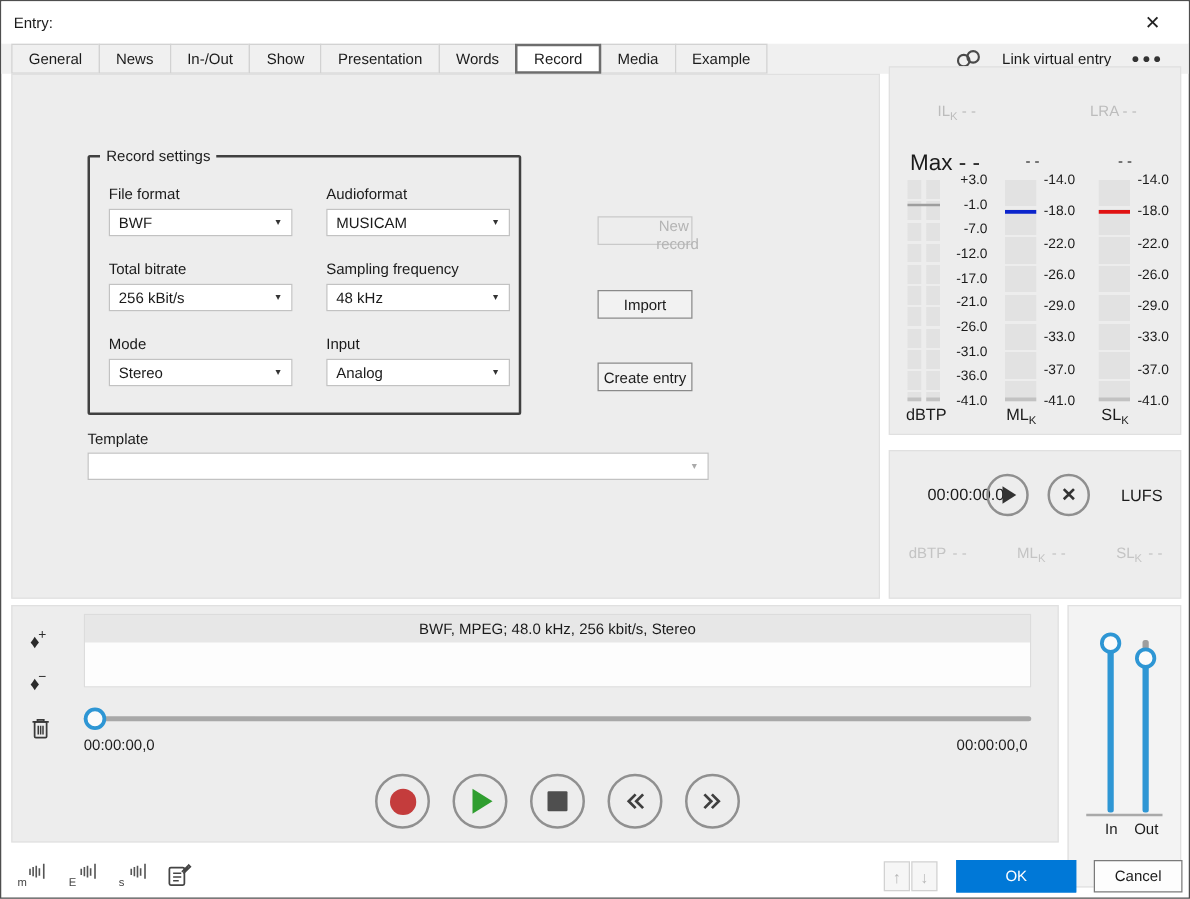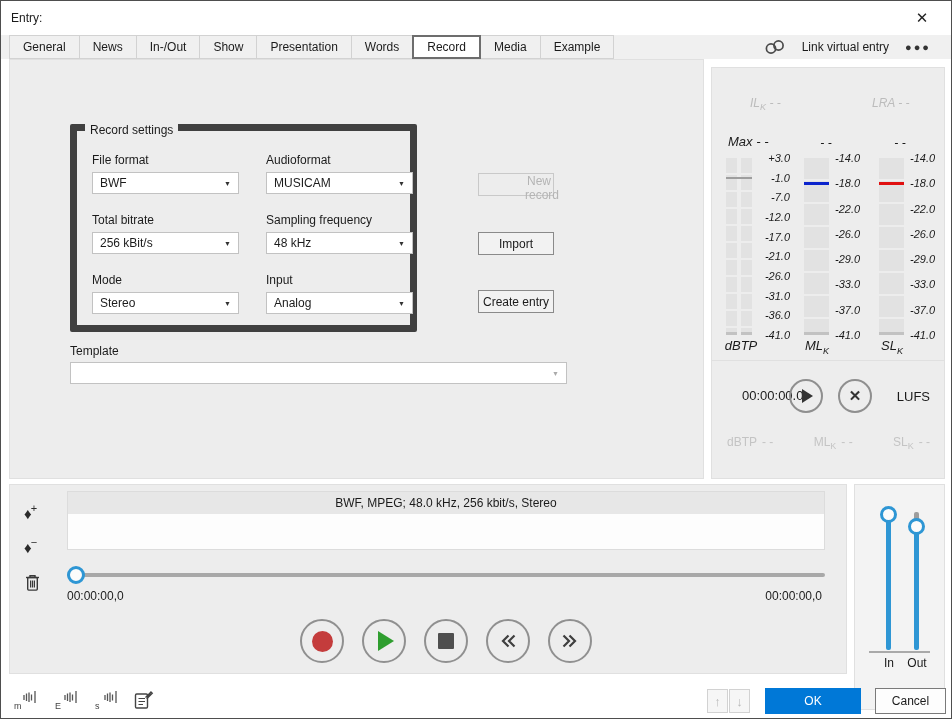--- a/index.html
+++ b/index.html
@@ -20,28 +20,28 @@
   .tab { height:24px; line-height:22px; padding:0 13px; border:1px solid #d2d2d2; margin-right:-1px;
          background:#f0f0f0; color:#1b1b1b; cursor:pointer; white-space:nowrap; }
   .tab.active { background:#ffffff; border:2px solid #6d6d6d; line-height:20px; position:relative; z-index:2; }
   .strip-right { position:absolute; right:20px; top:34px; height:24px; display:flex; align-items:center; gap:16px; }
   .link-wrap { display:flex; align-items:center; gap:16px; cursor:pointer; }
   .more { color:#333; letter-spacing:2px; font-size:11px; cursor:pointer; }
 
   
   .panel { position:absolute; background:#ededed; border:1px solid #e0e0e0; }
   .panel-main   { left:8px;   top:58px;  width:695px; height:420px; }
-  .panel-meters { left:710px; top:66px;  width:234px; height:295px;font-style:italic; }
+  .panel-meters { left:710px; top:52px;  width:234px; height:295px; }
   .panel-lufs   { left:710px; top:359px; width:234px; height:119px; }
   .panel-bottom { left:8px;   top:483px; width:838px; height:190px; }
   .panel-inout  { left:853px; top:483px; width:91px;  height:226px; background:#f3f3f3; }
 
   
   .groupbox { position:absolute; left:60px; top:64px; width:347px; height:208px;
-              border:7px solid #404040; border-radius:2px; }
+              border:2px solid #404040; border-radius:2px; }
   .legend { position:absolute; top:-8px; left:8px; background:#ededed; padding:0 5px; }
   .rs-grid { position:absolute; left:15px; top:22px; display:grid;
              grid-template-columns:147px 147px; column-gap:27px; row-gap:19px; }
   .field-label { margin-bottom:5px; }
   .combo { height:22px; background:#fff; border:1px solid #c2c2c2; display:flex; align-items:center;
            justify-content:space-between; padding:0 7px; cursor:pointer; }
   .combo-arrow { font-size:7px; color:#333; }
   .combo-arrow.gray { color:#aaa; }
 
   .side-btn { position:absolute; left:468px; width:76px; height:23px; background:#f2f2f2;
@@ -52,21 +52,21 @@
   .btn-import { top:172px; }
   .btn-create { top:230px; }
 
   .tpl-label { position:absolute; left:60px; top:284px; }
   .tpl-combo { position:absolute; left:60px; top:302px; width:497px; }
 
   
   .gray-txt { color:#bcbcbc; }
   .hdr-ilk { position:absolute; left:38px; top:28px; }
   .hdr-lra { position:absolute; left:160px; top:28px; }
-  .max-dbtp { position:absolute; left:16px; top:66px; font-size:13px; }
+  .max-dbtp { position:absolute; left:16px; top:66px; font-size:18px; }
   .max-ml { position:absolute; left:96px; top:68px; width:36px; text-align:center; }
   .max-sl { position:absolute; left:170px; top:68px; width:36px; text-align:center; }
   .bars-dbtp { position:absolute; left:14px; top:90px; width:26px; height:177px; }
   .bar { position:absolute; top:0; height:177px;
          background:repeating-linear-gradient(to bottom,#e2e2e2 0 15px,#ededed 15px 17px); }
   .bar::after { content:""; position:absolute; left:0; bottom:0; width:100%; height:3px; background:#c2c2c2; }
   .bar.ch1 { left:0; width:11px; } .bar.ch2 { left:15px; width:11px; }
   .maxline { position:absolute; left:0; width:26px; top:11%; height:2px; background:#9e9e9e; }
   .bar-single { position:absolute; top:90px; width:25px; height:177px;
          background:repeating-linear-gradient(to bottom,#e2e2e2 0 21px,#ededed 21px 23px); }

